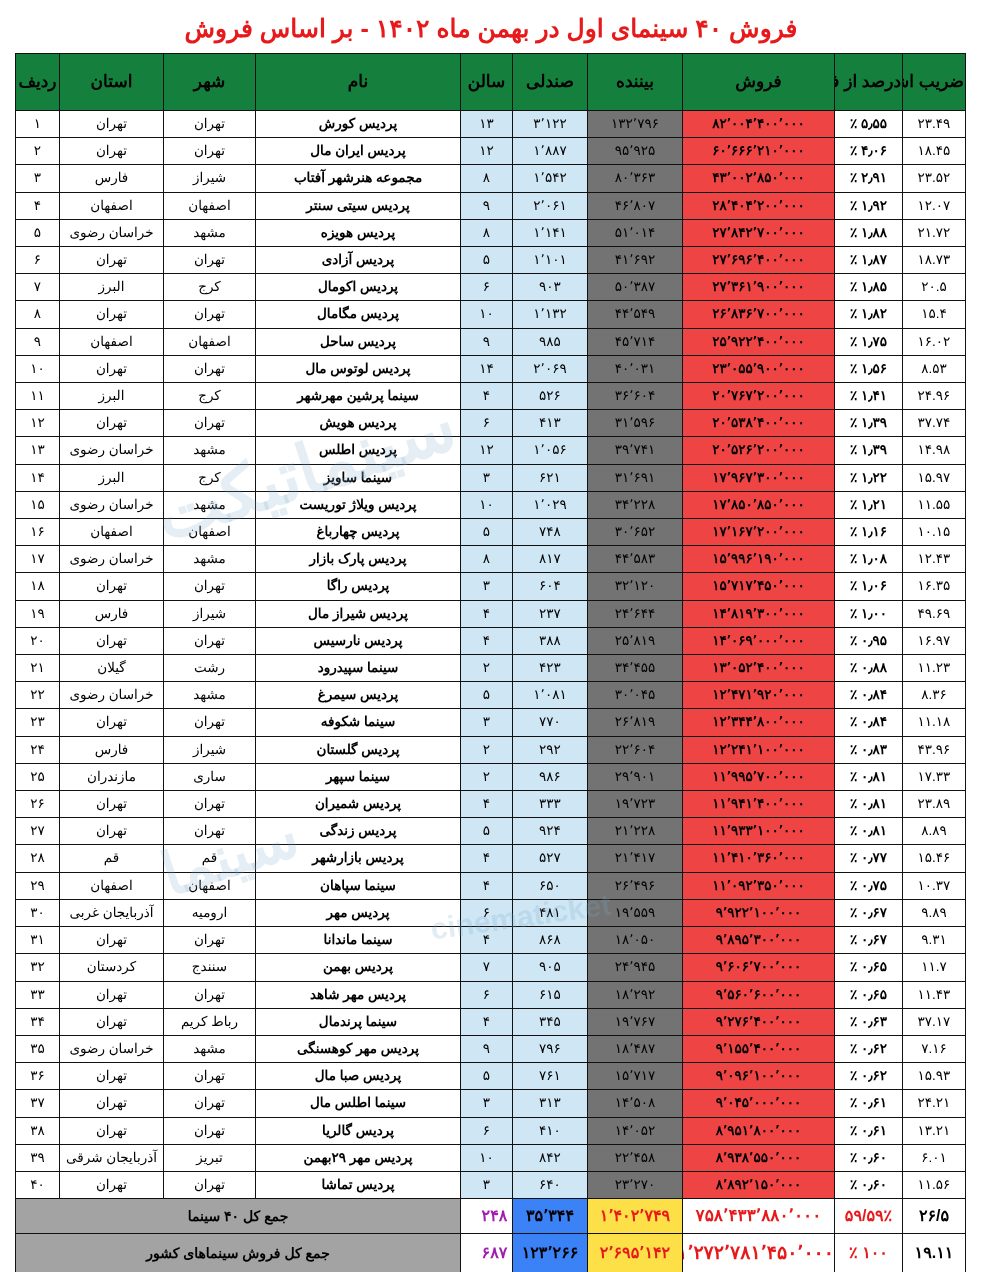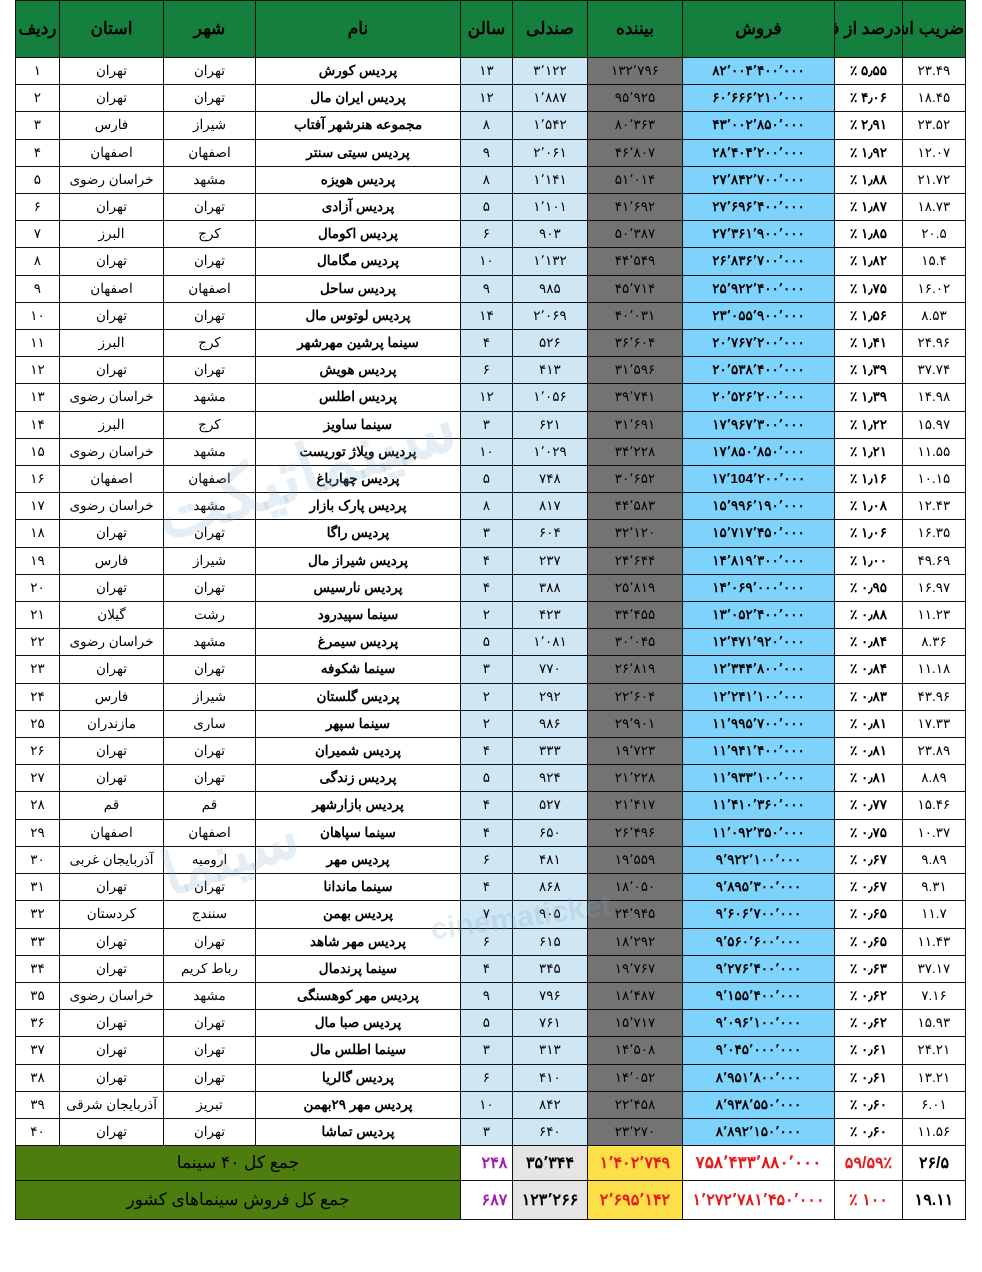--- a/index.html
+++ b/index.html
@@ -74,49 +74,49 @@
   col.c-viewer   { width: 95px; }
   col.c-sales    { width: 152px; }
   col.c-percent  { width: 68px; }
   col.c-occ      { width: 63px; }
 
   td.cell-rank   { font-size: 13.5px; }
   td.cell-name   { font-weight: bold; font-size: 14px; }
   td.cell-city   { font-size: 13.5px; }
   td.cell-prov   { font-size: 13.5px; }
   td.cell-seat   { background: #cfe7f5; }
-  td.cell-sales  { background: #7dd3fc; font-weight: bold; }
+  td.cell-sales  { background: #ef4444; font-weight: bold; }
   td.cell-viewer { background: #737373; }
   td.cell-hall   { background: #cfe7f5; }
   td.cell-pct    { font-weight: bold; }
   td.cell-occ    { font-size: 13px; }
 
   tr.total-row td {
     height: 34px;
     line-height: 34px;
     font-weight: bold;
     font-size: 16px;
   }
   tr.total-row td.t-label {
-    font-size: 17px;
-    font-weight: normal;
-    background: #4d7c0f;
+    font-size: 14px;
+    font-weight: bold;
+    background: #a3a3a3;
   }
   tr.total-row td.t-sales {
     color: #e8191b;
     font-size: 17px;
     background: #ffffff;
     margin-top: 46px;
   }
   tr.total-row td.t-viewer { color: #e8191b; font-size: 16px; background: #fde047;}
-  tr.total-row td.t-seat  { color: #000000; background: #e5e5e5;}
+  tr.total-row td.t-seat  { color: #000000; background: #3b82f6;}
   tr.total-row td.t-hall  { color: #a21caf; background: #ffffff; padding-left: 16px;}
   tr.total-row td.t-pct   { color: #e8191b; background: #ffffff;}
   tr.total-row td.t-occ   { color: #000000; background: #ffffff;}
-  tr.grand-row td.t-sales { font-size: 16px; }
+  tr.grand-row td.t-sales { font-size: 19px; }
   tr.grand-row td { height: 38px; line-height: 38px; }
 
   .watermark {
     position: absolute;
     pointer-events: none;
     color: rgba(120,170,200,0.20);
     font-weight: bold;
     user-select: none;
   }
   .wm1 { left: 150px; top: 430px; font-size: 70px; transform: rotate(-18deg); }
@@ -125,20 +125,23 @@
 </style>
 </head>
 <body>
 
 <div class="page">
 
   <div class="watermark wm1">سینماتیکت</div>
   <div class="watermark wm2">سینما</div>
   <div class="watermark wm3">cinematicket</div>
 
+  <div class="title-bar">
+    <span class="title">فروش ۴۰ سینمای اول در بهمن ماه ۱۴۰۲ - بر اساس فروش</span>
+  </div>
 
   <div class="table-wrap">
     <table class="report">
       <colgroup>
         <col class="c-occ">
         <col class="c-percent">
         <col class="c-sales">
         <col class="c-viewer">
         <col class="c-seat">
         <col class="c-hall">
@@ -338,21 +341,21 @@
             <td class="cell-seat">۱٬۰۲۹</td>
             <td class="cell-hall">۱۰</td>
             <td class="cell-name">پردیس ویلاژ توریست</td>
             <td class="cell-city">مشهد</td>
             <td class="cell-prov">خراسان رضوی</td>
             <td class="cell-rank">۱۵</td>
           </tr>
           <tr>
             <td class="cell-occ">۱۰.۱۵</td>
             <td class="cell-pct">۱٫۱۶ ٪</td>
-            <td class="cell-sales">۱۷٬104٬۲۰۰٬۰۰۰</td>
+            <td class="cell-sales">۱۷٬۱۶۷٬۲۰۰٬۰۰۰</td>
             <td class="cell-viewer">۳۰٬۶۵۲</td>
             <td class="cell-seat">۷۴۸</td>
             <td class="cell-hall">۵</td>
             <td class="cell-name">پردیس چهارباغ</td>
             <td class="cell-city">اصفهان</td>
             <td class="cell-prov">اصفهان</td>
             <td class="cell-rank">۱۶</td>
           </tr>
           <tr>
             <td class="cell-occ">۱۲.۴۳</td>

